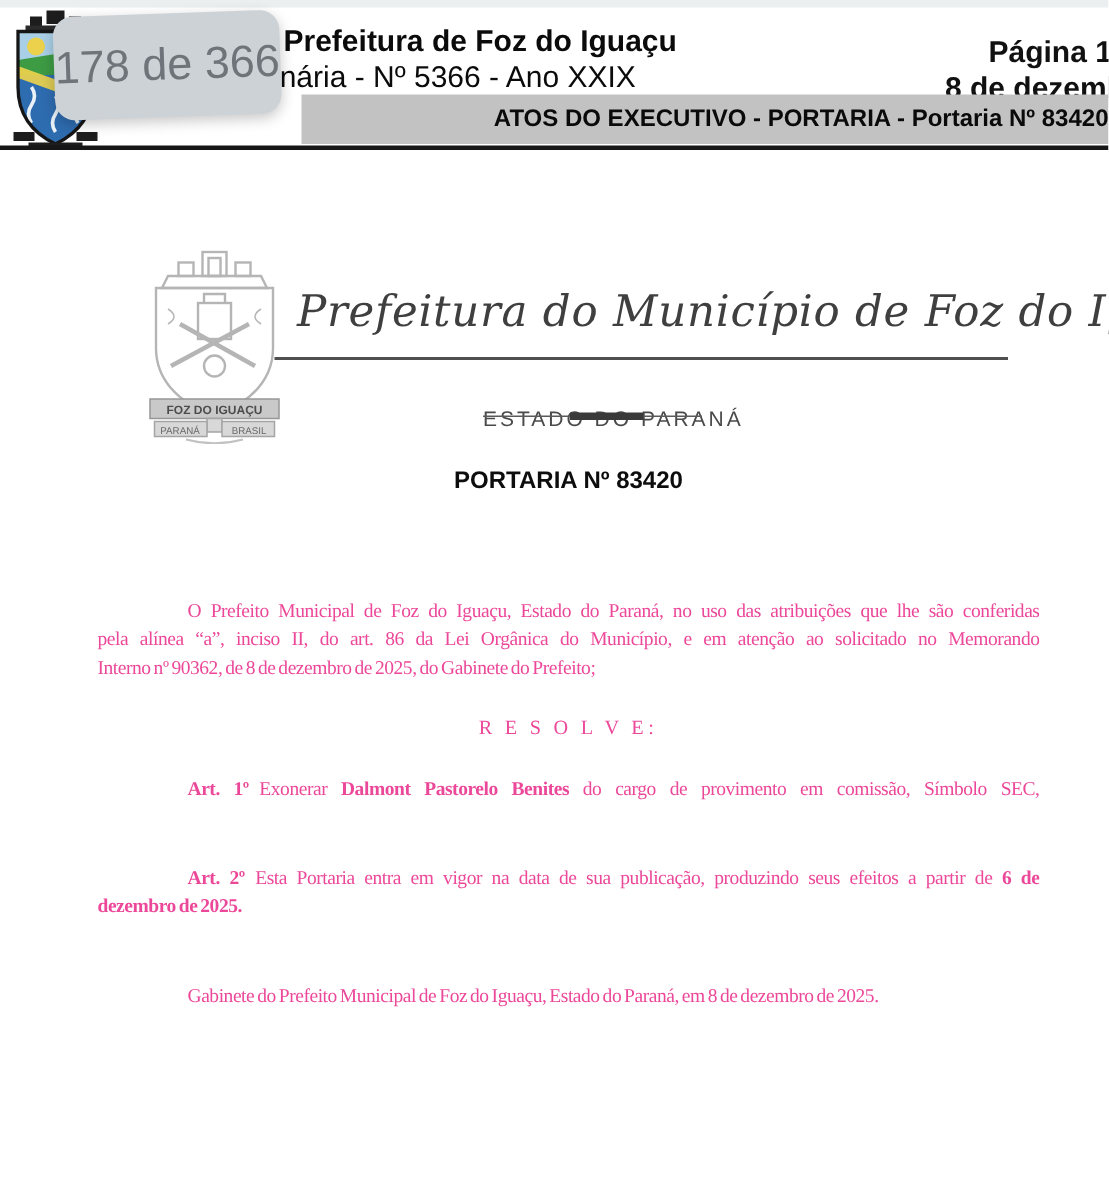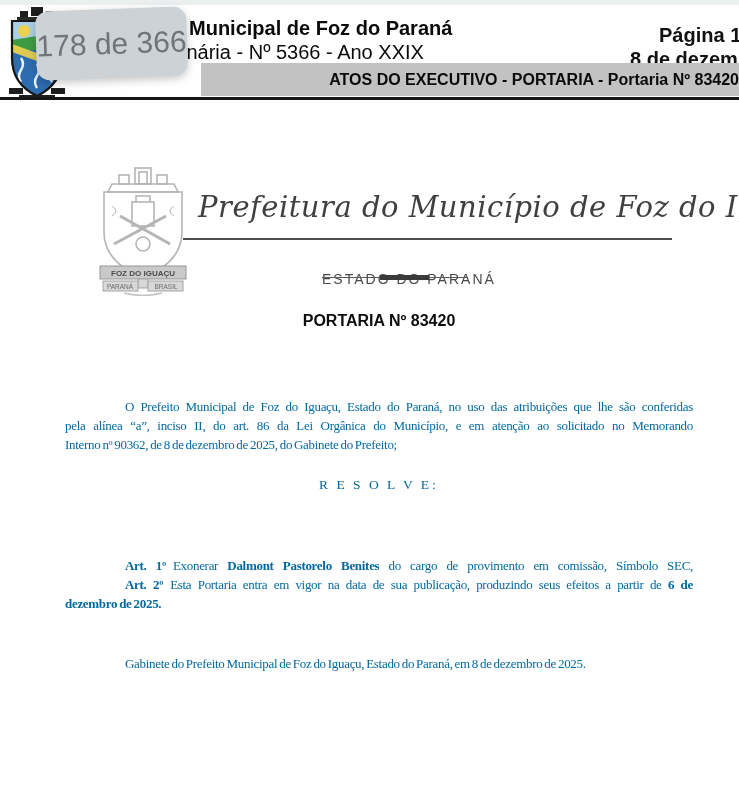--- a/index.html
+++ b/index.html
@@ -27,21 +27,21 @@
   .script-title{left:198px;top:190px;width:474px;text-align:center;
                 font-family:"DejaVu Serif",serif;font-style:italic;font-size:29px;
                 letter-spacing:.5px;color:#3f3f3f;white-space:nowrap;}
   .lh-divider{left:183px;top:238px;width:489px;height:2px;background:#4f4f4f;}
   .estado{left:322px;top:251px;width:146px;text-align:center;font-size:14px;
           letter-spacing:2px;color:#4a4a4a;white-space:nowrap;margin-top:20px;}
   .deco-thin{left:322px;top:277px;width:146px;height:1px;background:#5a5a5a;}
   .deco-thick{left:380px;top:275px;width:49px;height:5px;background:#3a3a3a;}
 
   
-  .doc{font-family:"Liberation Serif",serif;font-size:13px;color:#0369a1;
+  .doc{font-family:"Liberation Serif",serif;font-size:13px;color:#ec4899;
        letter-spacing:-0.3px;word-spacing:-1px;}
   .col{left:65px;width:628px;}
   .doc-title{top:312px;text-align:center;font-family:"Liberation Sans",sans-serif;
              font-size:16px;font-weight:bold;letter-spacing:0;word-spacing:0;color:#0d0d0d;}
   .ln{height:19px;line-height:19px;overflow:hidden;text-align:justify;text-align-last:justify;}
   .ln.last{text-align-last:left;}
   .indent{padding-left:60px;}
   .resolve{top:477px;text-align:center;font-weight:normal;letter-spacing:3px;font-size:13.5px;}
   .closing{top:654px;height:19px;line-height:19px;}
   .sig{top:703px;text-align:center;line-height:17px;font-size:13.5px;}
@@ -73,21 +73,21 @@
     <path d="M14,52 q4,6 0,12 q-4,6 0,12" stroke="#eaf2f8" stroke-width="2.4" fill="none"></path>
     <path d="M30,58 q4,6 0,12 q-4,6 0,12" stroke="#eaf2f8" stroke-width="2.4" fill="none"></path>
     <path d="M45,52 q4,6 0,12 q-4,6 0,12" stroke="#eaf2f8" stroke-width="2.4" fill="none"></path>
   </g>
   <path d="M5,15 H55 V52 Q55,78 30,90 Q5,78 5,52 Z" fill="none" stroke="#161616" stroke-width="2.2"></path>
   <rect x="2" y="82" width="14" height="6" fill="#1d1d1d"></rect>
   <rect x="44" y="82" width="14" height="6" fill="#1d1d1d"></rect>
   <rect x="12" y="89" width="36" height="4" fill="#1d1d1d"></rect>
 </svg>
 
-<div class="abs hdr-line1">Municipal de Foz do Paraná</div>
+<div class="abs hdr-line1">Prefeitura de Foz do Iguaçu</div>
 <div class="abs hdr-line2">inária - Nº 5366 - Ano XXIX</div>
 <div class="abs hdr-page">Página 1</div>
 <div class="abs hdr-date">8 de dezembr</div>
 <div class="abs section-bar">ATOS DO EXECUTIVO - PORTARIA - Portaria Nº 83420</div>
 <div class="abs black-rule"></div>
 
 <div class="abs counter">
   <span>178 de 366</span>
 </div>
 
@@ -128,21 +128,21 @@
   <div class="abs col doc-title" style="top:212px;">PORTARIA Nº 83420</div>
 
   <div class="abs col doc" style="top:297px;">
     <div class="ln indent">O Prefeito Municipal de Foz do Iguaçu, Estado do Paraná, no uso das atribuições que lhe são conferidas</div>
     <div class="ln">pela alínea “a”, inciso II, do art. 86 da Lei Orgânica do Município, e em atenção ao solicitado no Memorando</div>
     <div class="ln last">Interno nº 90362, de 8 de dezembro de 2025, do Gabinete do Prefeito;</div>
   </div>
 
   <div class="abs col doc resolve" style="top:377px;">R E S O L V E:</div>
 
-  <div class="abs col doc" style="top:416px;margin-top:40px;">
+  <div class="abs col doc" style="top:416px;">
     <div class="ln indent">
       <span class="art-label">Art. 1º</span><span>Exonerar </span><span class="b">Dalmont Pastorelo Benites</span><span> do cargo de provimento em comissão, Símbolo SEC,</span>
     </div>
   </div>
 
   <div class="abs col doc" style="top:475px;">
     <div class="ln indent">
       <span class="art-label">Art. 2º</span><span>Esta Portaria entra em vigor na data de sua publicação, produzindo seus efeitos a partir de </span><span class="b">6 de</span>
     </div>
     <div class="ln last b">dezembro de 2025.</div>

